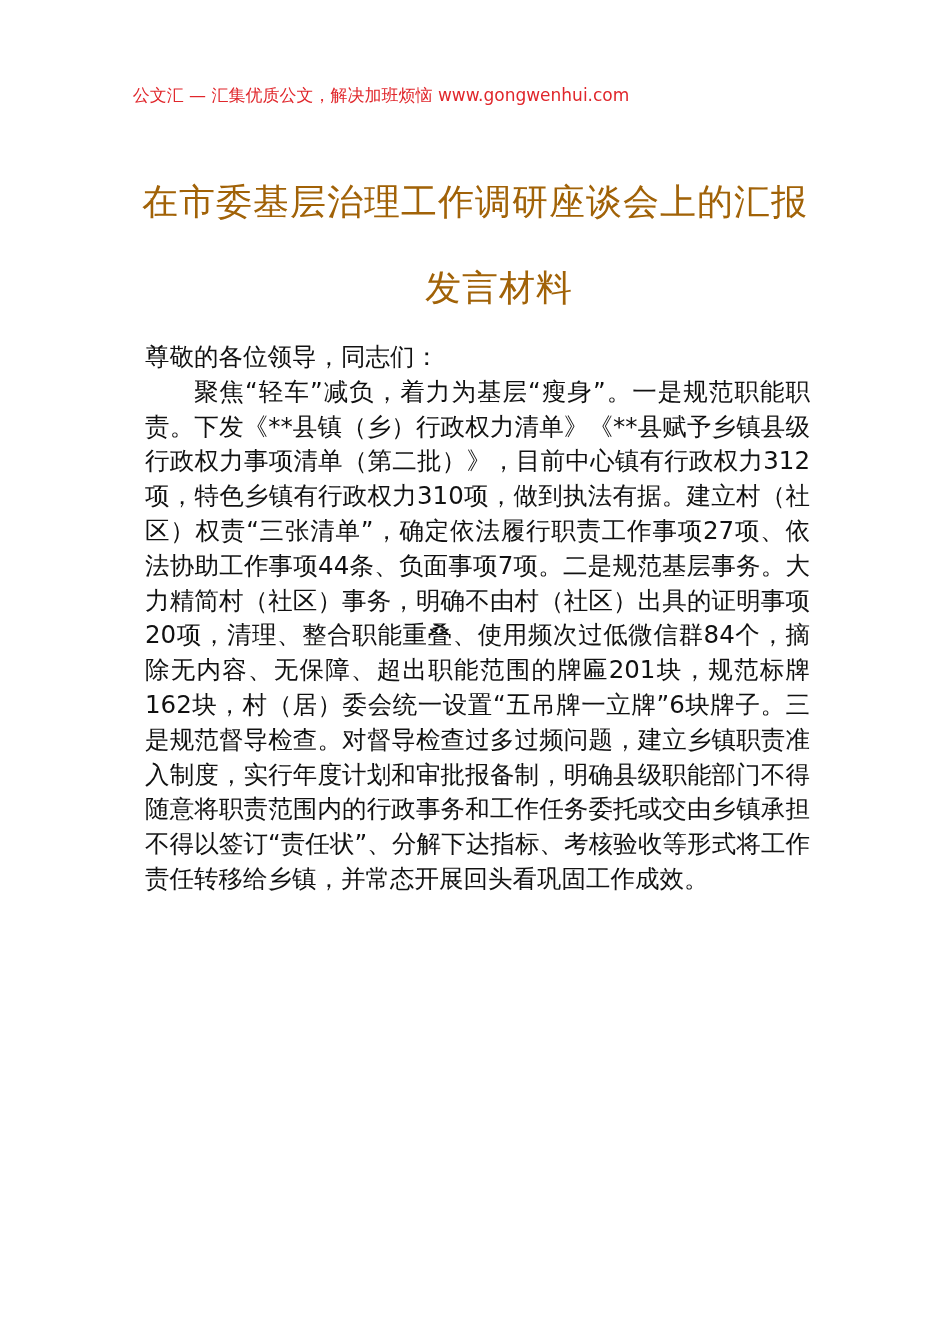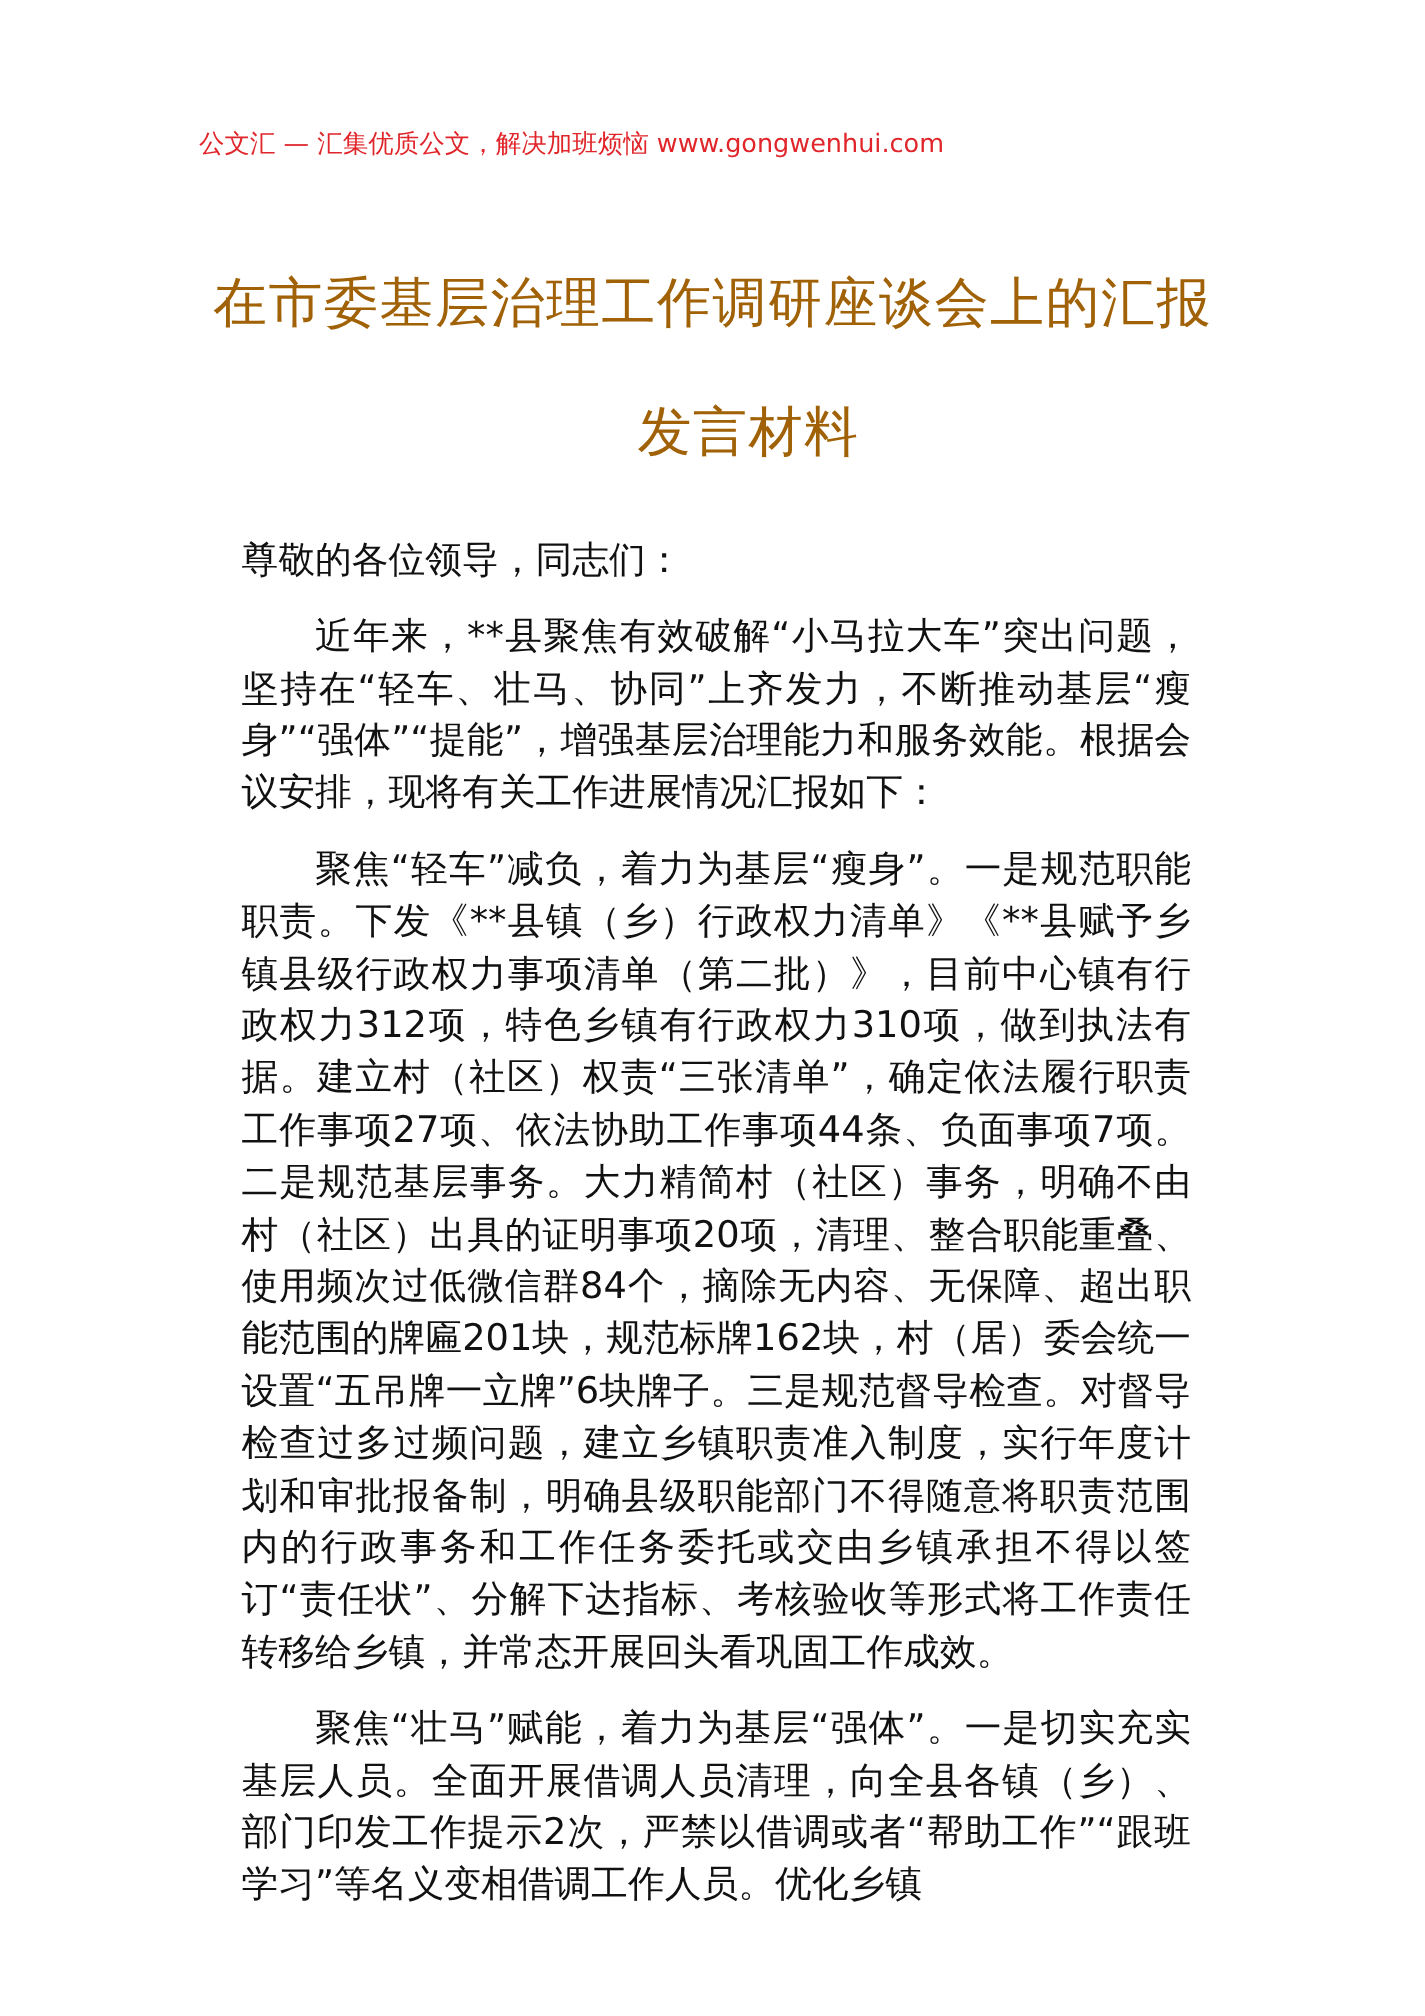--- a/index.html
+++ b/index.html
@@ -6,29 +6,27 @@
   body { width: 950px; height: 1344px; position: relative; overflow: hidden;
          font-family: "DejaVu Sans", "Liberation Sans", sans-serif; color: #111; }
   .header { position: absolute; top: 84px; left: 0; width: 762px; text-align: center;
             font-size: 17px; color: #e0262b; letter-spacing: 0px; }
   .title { position: absolute; left: 0; width: 950px; text-align: center;
            font-size: 36px; color: #a16207; letter-spacing: 1px; }
   .title.l1 { top: 178px; }
   .title.l2 { top: 264px; padding-left: 24px; }
   .body { position: absolute; top: 340px; left: 145px; width: 665px;
           font-size: 24.5px; line-height: 34.8px; }
-  .body p { margin: 16px; text-align: justify; text-align-last: left; }
+  .body p { margin: 0; text-align: justify; text-align-last: left; }
   .body p.indent { text-indent: 49px; }
 </style>
 </head>
 <body>
 
 <div class="header">公文汇 — 汇集优质公文，解决加班烦恼 www.gongwenhui.com</div>
 
 <div class="title l1">在市委基层治理工作调研座谈会上的汇报</div>
 <div class="title l2">发言材料</div>
 
 <div class="body">
   <p>尊敬的各位领导，同志们：</p>
-  <p class="indent">近年来，**县聚焦有效破解“小马拉大车”突出问题，坚持在“轻车、壮马、协同”上齐发力，不断推动基层“瘦身”“强体”“提能”，增强基层治理能力和服务效能。根据会议安排，现将有关工作进展情况汇报如下：</p>
   <p class="indent">聚焦“轻车”减负，着力为基层“瘦身”。一是规范职能职责。下发《**县镇（乡）行政权力清单》《**县赋予乡镇县级行政权力事项清单（第二批）》，目前中心镇有行政权力312项，特色乡镇有行政权力310项，做到执法有据。建立村（社区）权责“三张清单”，确定依法履行职责工作事项27项、依法协助工作事项44条、负面事项7项。二是规范基层事务。大力精简村（社区）事务，明确不由村（社区）出具的证明事项20项，清理、整合职能重叠、使用频次过低微信群84个，摘除无内容、无保障、超出职能范围的牌匾201块，规范标牌162块，村（居）委会统一设置“五吊牌一立牌”6块牌子。三是规范督导检查。对督导检查过多过频问题，建立乡镇职责准入制度，实行年度计划和审批报备制，明确县级职能部门不得随意将职责范围内的行政事务和工作任务委托或交由乡镇承担不得以签订“责任状”、分解下达指标、考核验收等形式将工作责任转移给乡镇，并常态开展回头看巩固工作成效。</p>
-  <p class="indent">聚焦“壮马”赋能，着力为基层“强体”。一是切实充实基层人员。全面开展借调人员清理，向全县各镇（乡）、部门印发工作提示2次，严禁以借调或者“帮助工作”“跟班学习”等名义变相借调工作人员。优化乡镇</p>
 </div>
 
 </body></html>

